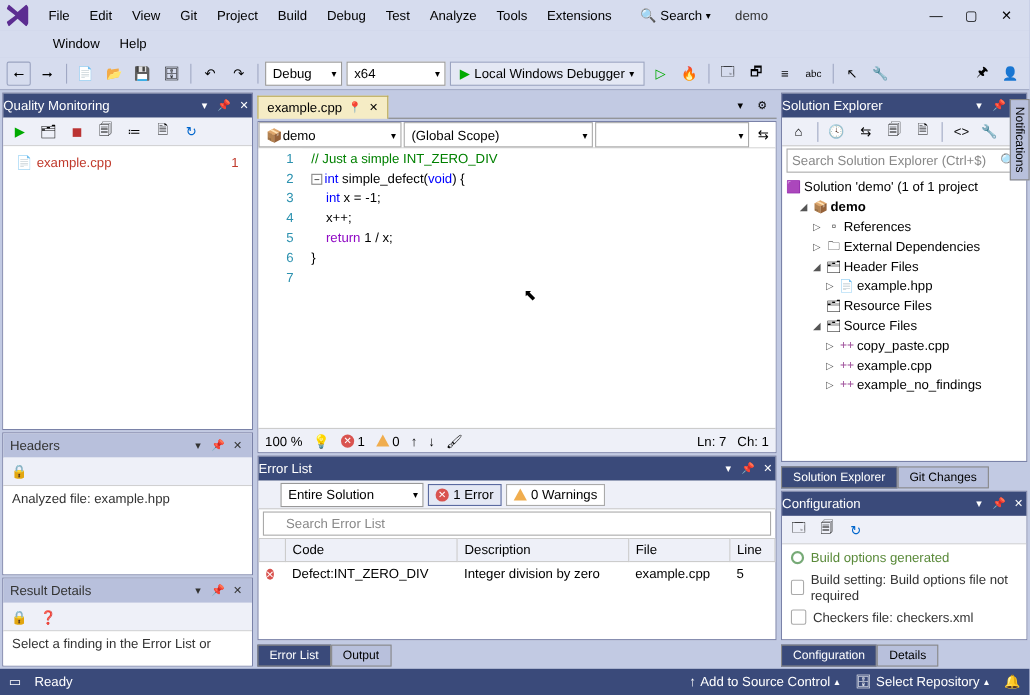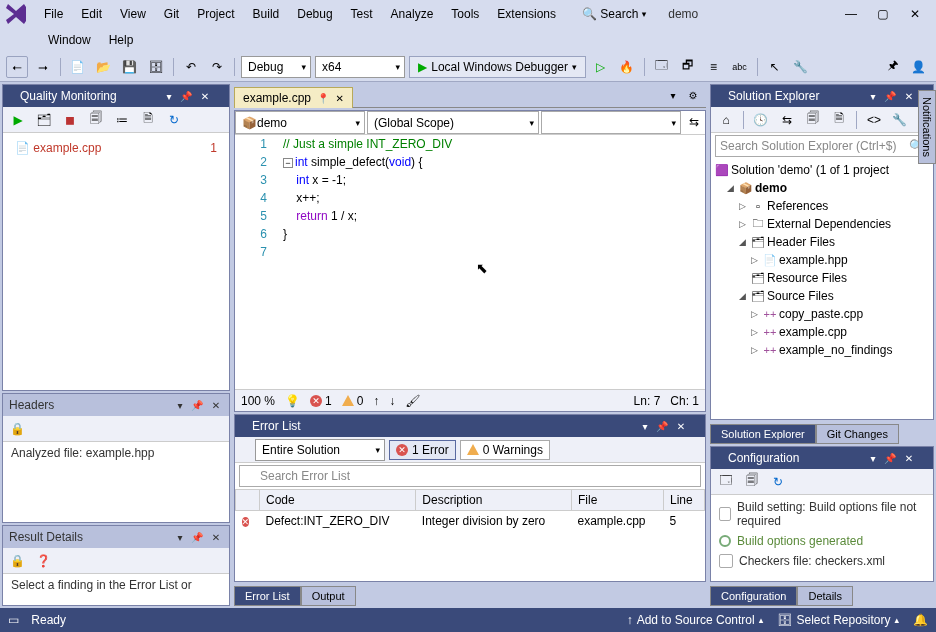--- a/index.html
+++ b/index.html
@@ -17,21 +17,21 @@
 .tb-sep { width: 1px; height: 18px; background: #a0a8c4; margin: 0 2px; }
 .tb-combo { height: 22px; border: 1px solid #999; background: #fff; padding: 0 18px 0 6px; display: flex; align-items: center; position: relative; cursor: pointer; }
 .tb-combo::after { content: "▾"; position: absolute; right: 4px; font-size: 9px; }
 .run-btn { height: 22px; border: 1px solid #9aa3c0; background: #e4e8f4; padding: 0 8px; display: flex; align-items: center; gap: 4px; cursor: pointer; }
 .play-green { color: #0a0; }
 .main { flex: 1; display: flex; overflow: hidden; }
 .left-col { width: 232px; display: flex; flex-direction: column; gap: 2px; padding: 2px; }
 .center-col { flex: 1; display: flex; flex-direction: column; padding: 2px; gap: 2px; }
 .right-col { width: 228px; display: flex; flex-direction: column; gap: 2px; padding: 2px; }
 .panel { display: flex; flex-direction: column; border: 1px solid #7a82a8; background: #fff; }
-.panel-title { background: #3a4a7a; color: #fff; height: 22px; display: flex; align-items: center; padding: 0 17px; font-size: 12px; }
+.panel-title { background: #3a4a7a; color: #fff; height: 22px; display: flex; align-items: center; padding: 0 0; font-size: 12px; }
 .panel-title-inactive { background: #b8c0dc; color: #333; height: 22px; display: flex; align-items: center; padding: 0 6px; font-size: 12px; }
 .panel-controls { margin-left: auto; display: flex; gap: 4px; color: inherit; }
 .panel-btn { width: 14px; height: 14px; display: flex; align-items: center; justify-content: center; cursor: pointer; font-size: 10px; }
 .panel-tb { height: 26px; display: flex; align-items: center; padding: 0 4px; gap: 4px; border-bottom: 1px solid #ccc; background: #eef0f8; }
 .panel-body { flex: 1; overflow: hidden; padding: 4px 8px; background: #fff; font-size: 12px; color: #333; }
 .qm-file { display: flex; align-items: center; padding: 4px; color: #c0392b; }
 .qm-count { margin-left: auto; color: #c0392b; }
 .editor-tabs { display: flex; height: 24px; align-items: end; }
 .editor-tab { background: #f5ecc5; border: 1px solid #b8a95a; border-bottom: none; padding: 3px 8px; display: flex; align-items: center; gap: 6px; font-size: 12px; cursor: pointer; }
 .editor-tab-pin { font-size: 10px; }
@@ -413,26 +413,26 @@
           <div class="panel-btn">✕</div>
         </div>
       </div>
       <div class="panel-tb">
         <div class="tb-btn">🗔</div>
         <div class="tb-btn">🗐</div>
         <div class="tb-btn" style="color:#06c">↻</div>
       </div>
       <div class="panel-body" style="padding:2px">
         <div class="cfg-row">
+            <span style="width:12px;height:12px;border:2px solid #7a7;border-radius:50%"></span>
+            <span style="color:#5a8a3a">Build options generated</span>
+          </div>
+        <div class="cfg-row">
             <span class="cfg-icon"></span>
             <span>Build setting: Build options file not required</span>
-          </div>
-        <div class="cfg-row">
-            <span style="width:12px;height:12px;border:2px solid #7a7;border-radius:50%"></span>
-            <span style="color:#5a8a3a">Build options generated</span>
           </div>
         <div class="cfg-row">
             <span class="cfg-icon"></span>
             <span>Checkers file: checkers.xml</span>
           </div>
       </div>
     </div>
     <div class="bottom-tabs">
       <div class="bottom-tab active">Configuration</div>
       <div class="bottom-tab">Details</div>

